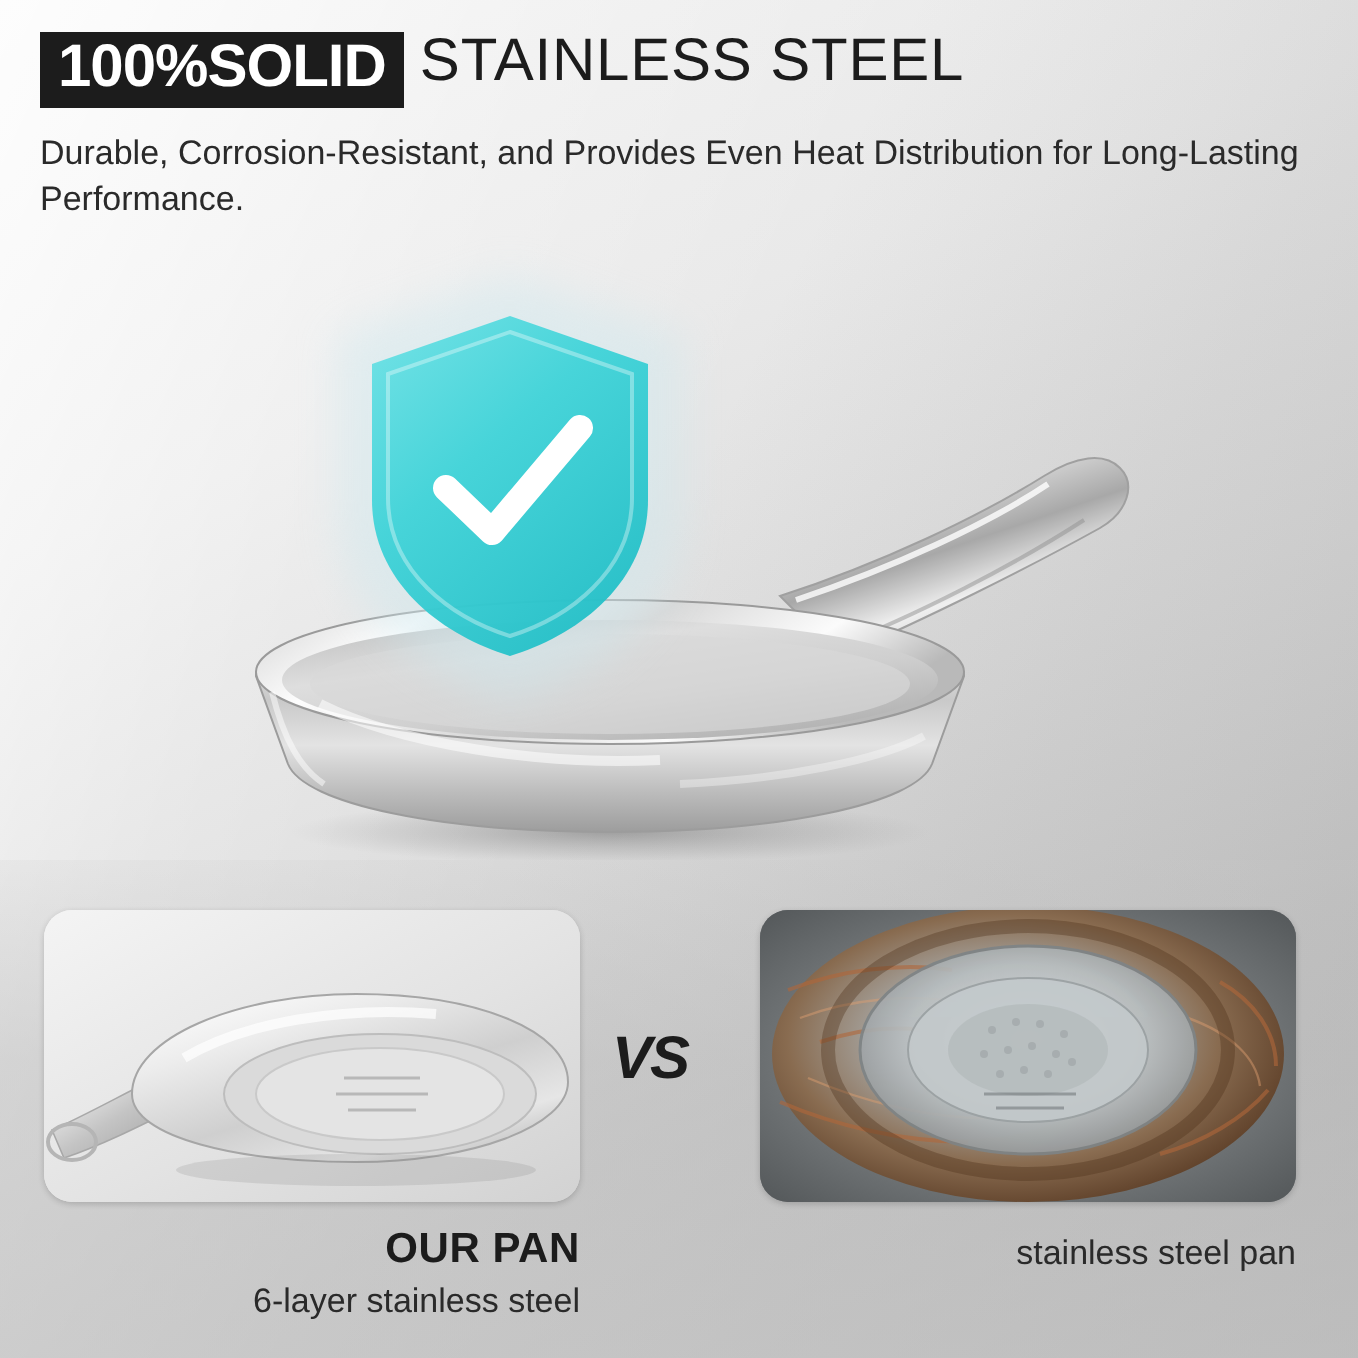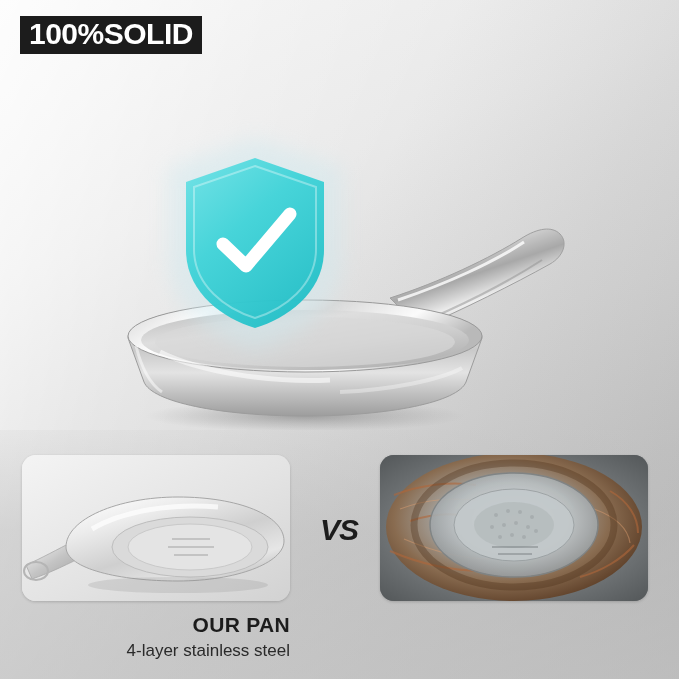--- a/index.html
+++ b/index.html
@@ -156,41 +156,43 @@
   #caption-right { left: 380px; }
 
   #vs {
     position: absolute;
     left: 306px;
     top: 52px;
     width: 66px;
     height: 46px;
     display: flex;
     align-items: center;
-    justify-content: center;
+    justify-content: flex-start;
   }
   .vs-text {
     font-size: 30px;
     font-weight: bold;
     font-style: italic;
     color: #1c1c1c;
     letter-spacing: -1px;
   }
 </style>
 </head>
 <body>
 
 <div id="page">
   <div id="bg-sweep"></div>
   <div id="bg-lower"></div>
 
   <div id="header">
     <div class="headline-row">
       <span class="badge">100%SOLID</span>
-    </div>
+      <span class="headline-rest">STAINLESS STEEL</span>
+    </div>
+    <div class="subhead">Durable, Corrosion-Resistant, and Provides Even Heat Distribution for Long-Lasting Performance.</div>
   </div>
 
   <div id="hero">
 
     <svg id="pan" viewBox="0 0 500 210">
       <defs>
         <linearGradient id="bodyGrad" x1="0" y1="0" x2="0" y2="1">
           <stop offset="0%" stop-color="#fbfbfb"></stop>
           <stop offset="18%" stop-color="#e8e8e8"></stop>
           <stop offset="42%" stop-color="#c9c9c9"></stop>
@@ -370,18 +372,19 @@
         <ellipse cx="134" cy="70" rx="100" ry="62" fill="none" stroke="#4a2d18" stroke-width="7" opacity="0.35"></ellipse>
       </svg>
     </div>
 
     <div id="vs">
       <span class="vs-text">VS</span>
     </div>
 
     <div class="card-caption" id="caption-left">
       <div class="caption-title">OUR PAN</div>
-      <div class="caption-sub">4-layer stainless steel</div>
+      <div class="caption-sub">6-layer stainless steel</div>
     </div>
     <div class="card-caption" id="caption-right">
+      <div class="caption-sub">stainless steel pan</div>
     </div>
   </div>
 </div>
 
 </body></html>

